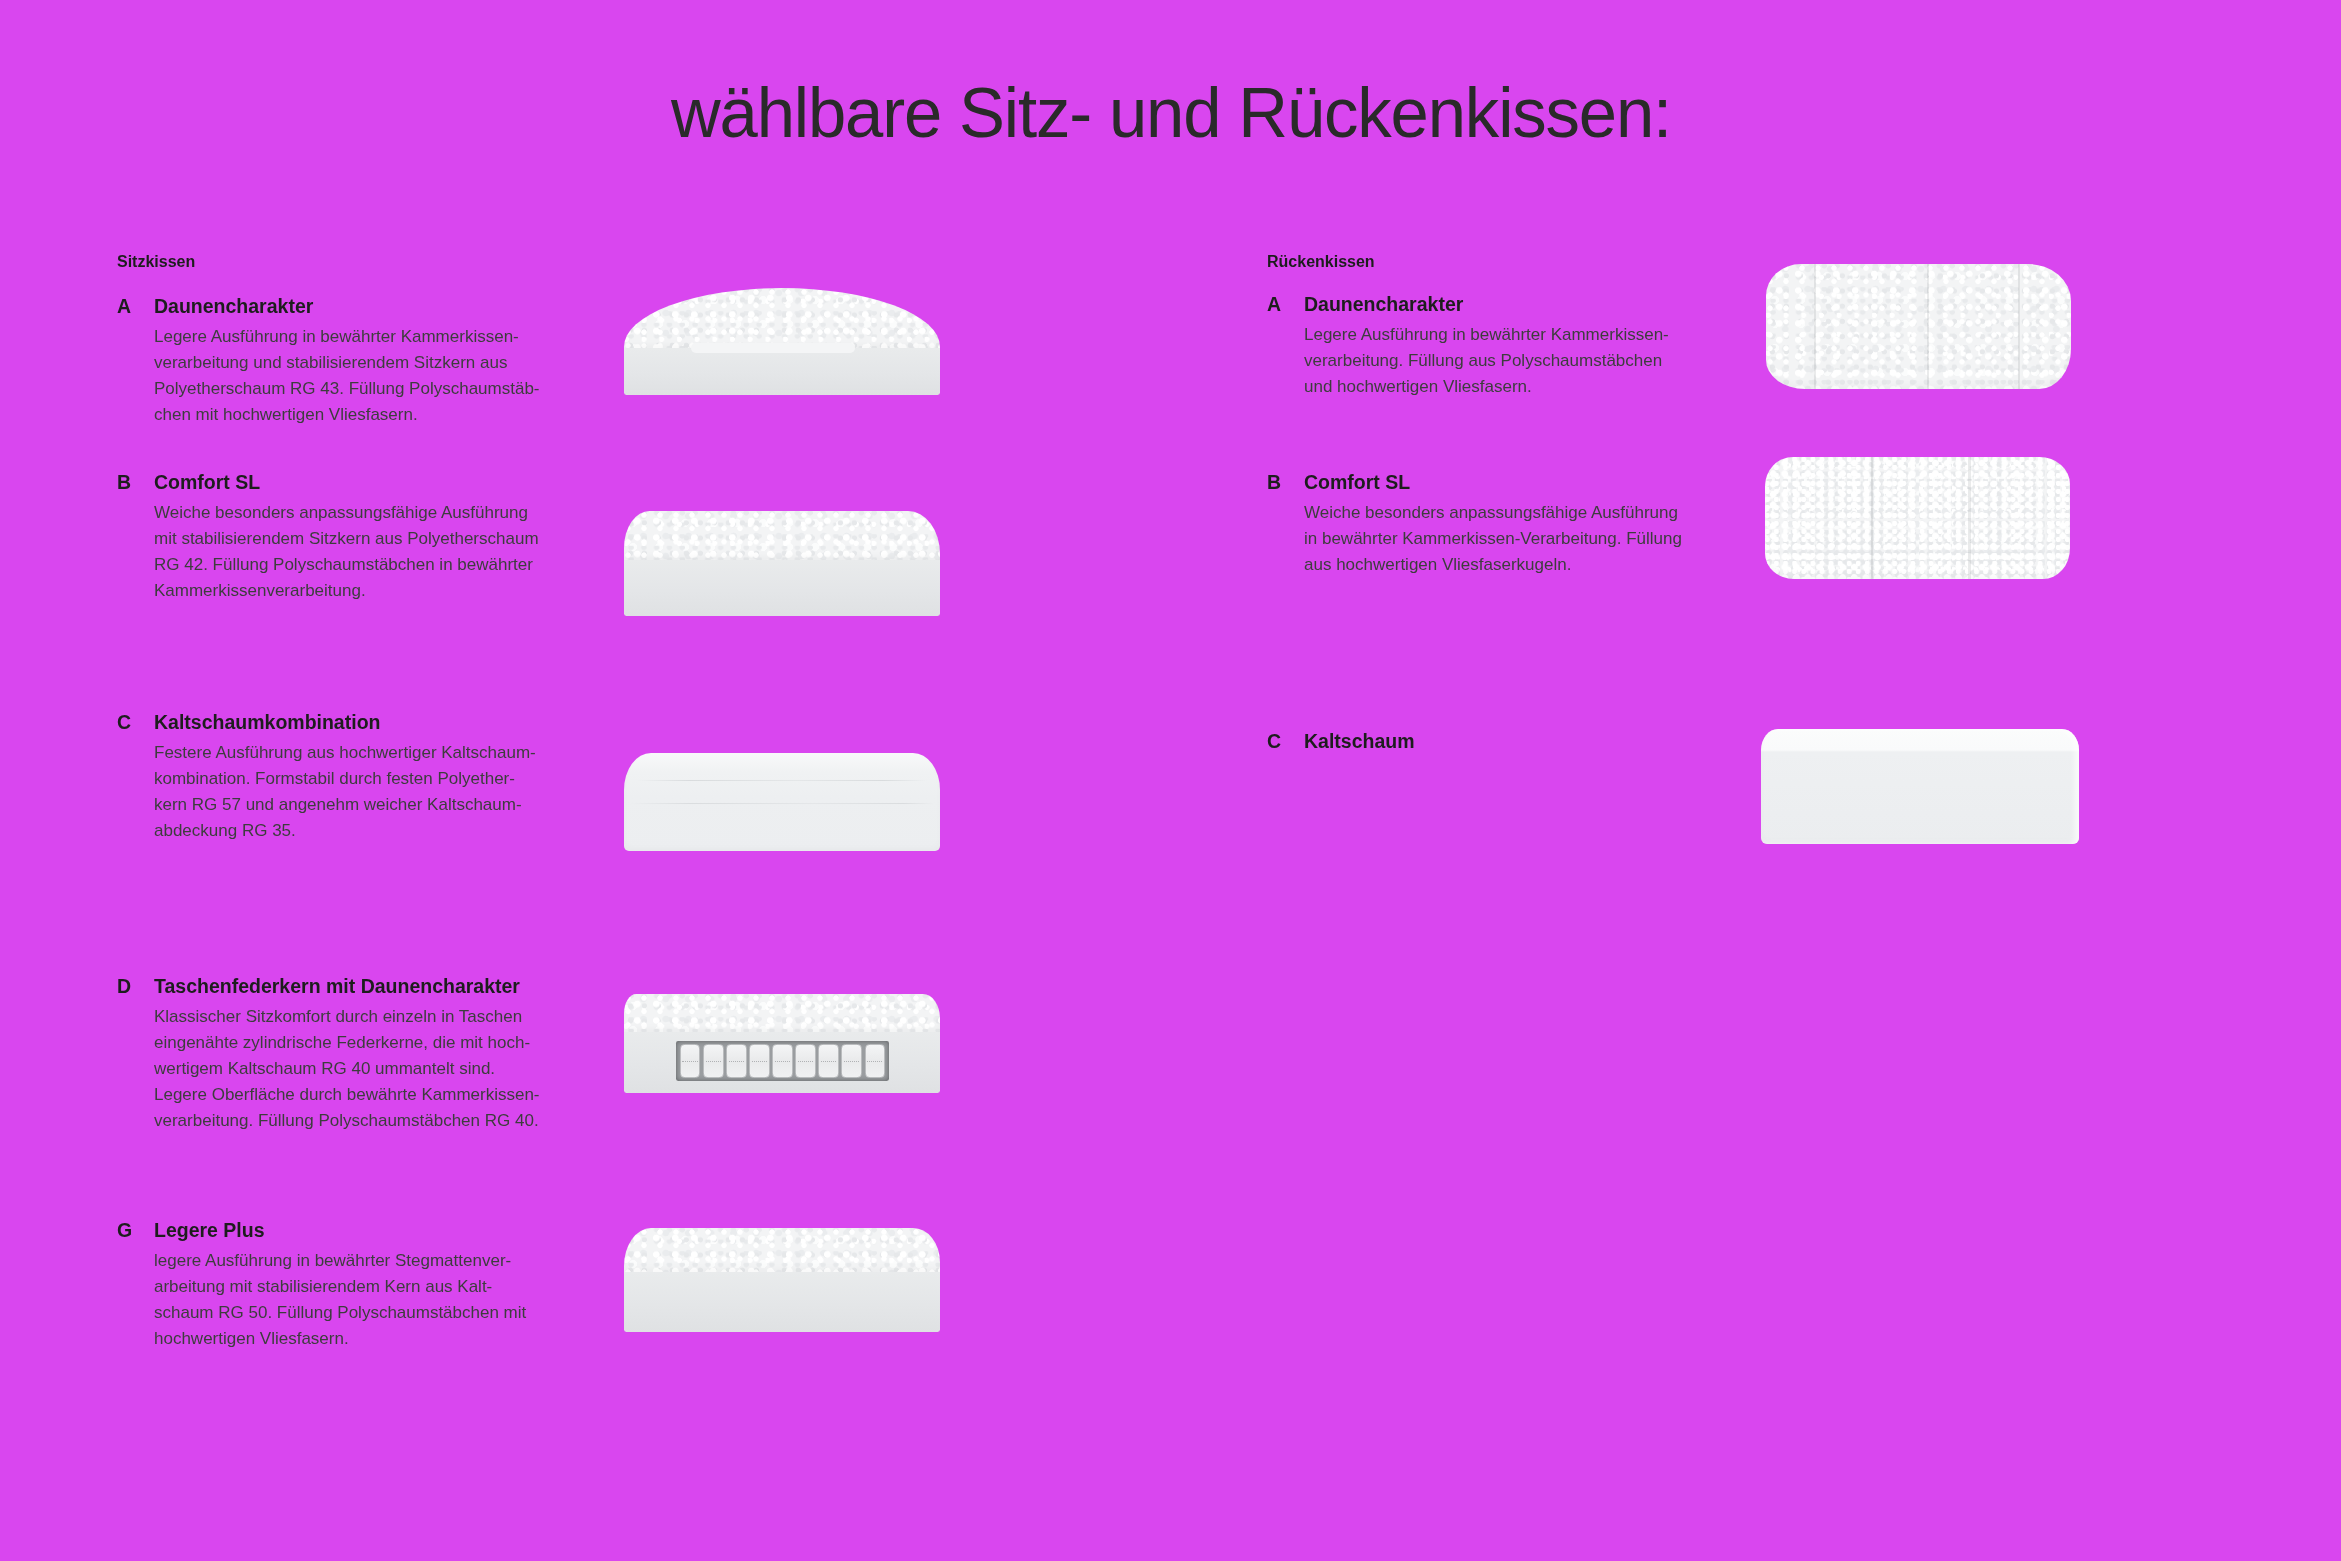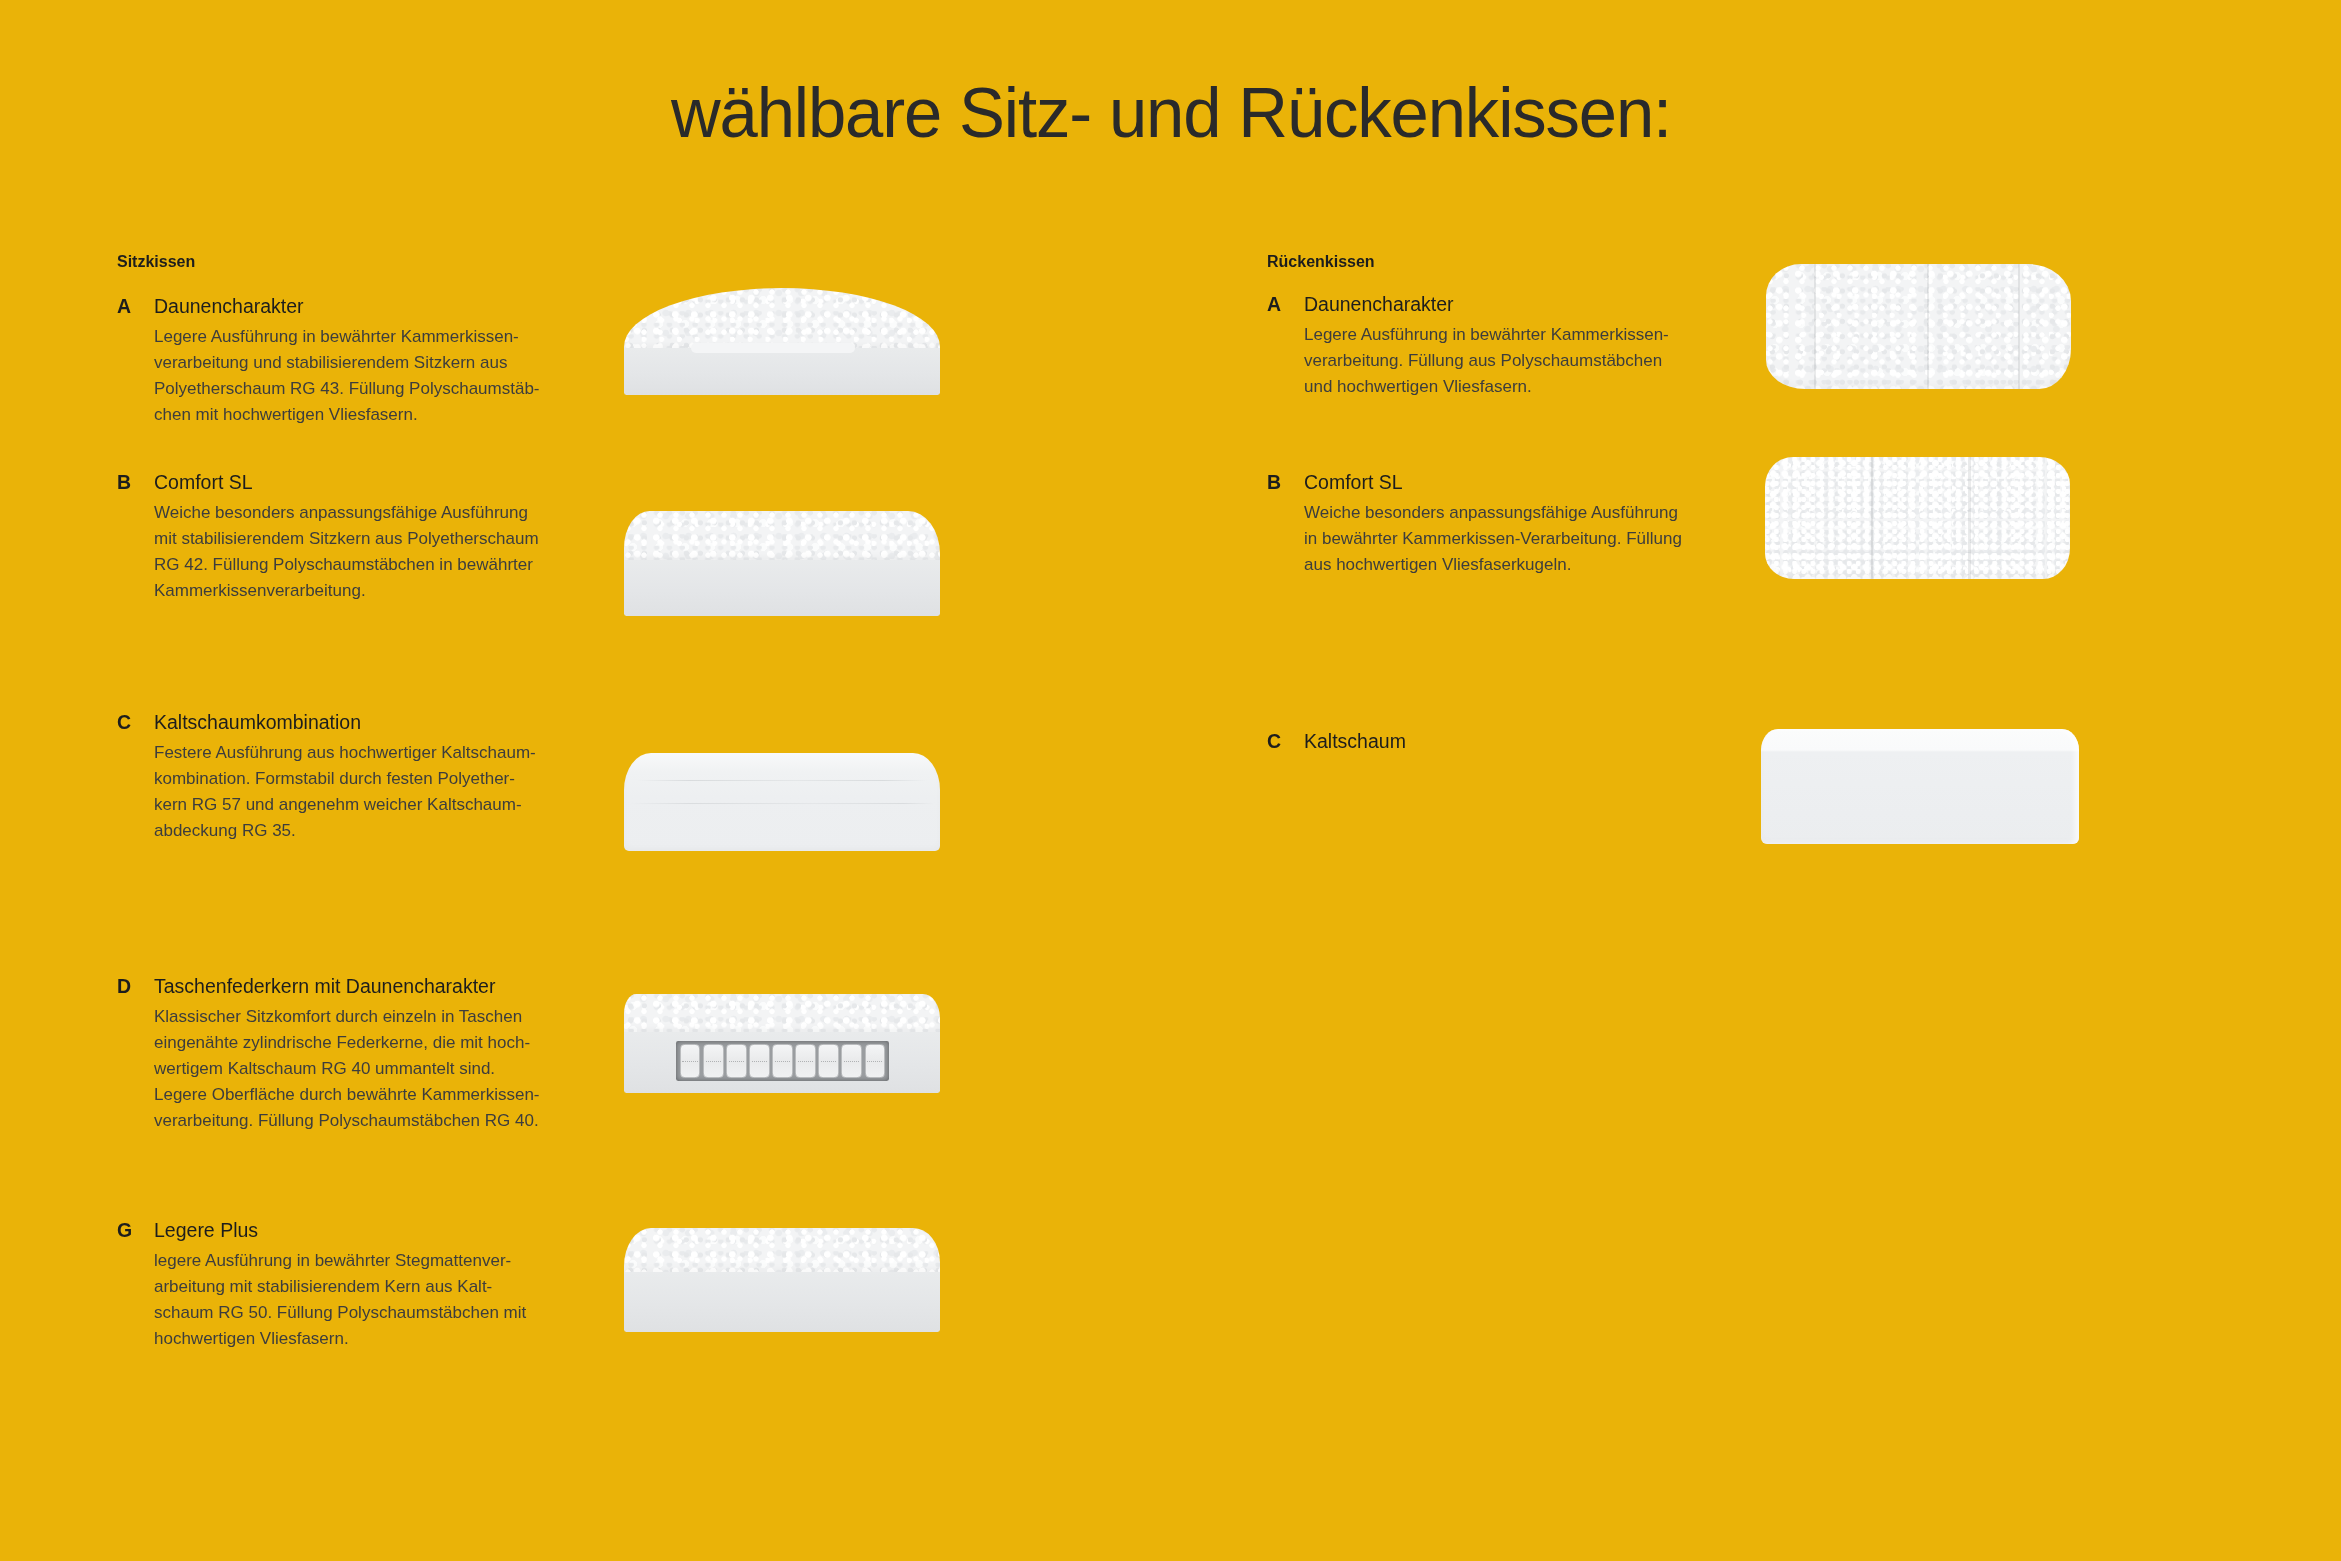--- a/index.html
+++ b/index.html
@@ -1,37 +1,37 @@
 <!DOCTYPE html>
 <html style="font-size:9.8px"><head>
 <meta charset="utf-8">
 <style>
   html,body{margin:0;padding:0;background:#ffffff;}
   .page{
     position:relative; width:2342px; height:1561px; overflow:hidden;
-    background:#eab308;
+    background:#d946ef;
     font-family:"Liberation Sans", sans-serif;
     color:#3d3d3d;
   }
   .main-title{
     position:absolute; top:72px; left:0; width:2342px;
     text-align:center;
     font-size:71px; font-weight:300; letter-spacing:-1.2px; color:#2a2a2a;
     transform:scaleX(0.97); transform-origin:center;
   }
   .col-header{
     position:absolute; font-size:16px; font-weight:700; color:#1d1d1d;
   }
   .item{ position:absolute; width:537px; }
   .item-head{ display:flex; }
   .item-letter{
     width:37px; flex:0 0 37px;
     font-size:19.5px; font-weight:700; color:#1d1d1d;
   }
-  .item-title{ font-size:19.5px; font-weight:400; color:#1d1d1d; }
+  .item-title{ font-size:19.5px; font-weight:700; color:#1d1d1d; }
   .item-body{
     margin:5.5px 0 0 37px;
     font-size:17px; line-height:26px; color:#3d3d3d;
     white-space:pre-line;
   }
 
   
   .cushion{ position:absolute; display:flex; flex-direction:column; }
   .fluff{
     position:relative;

